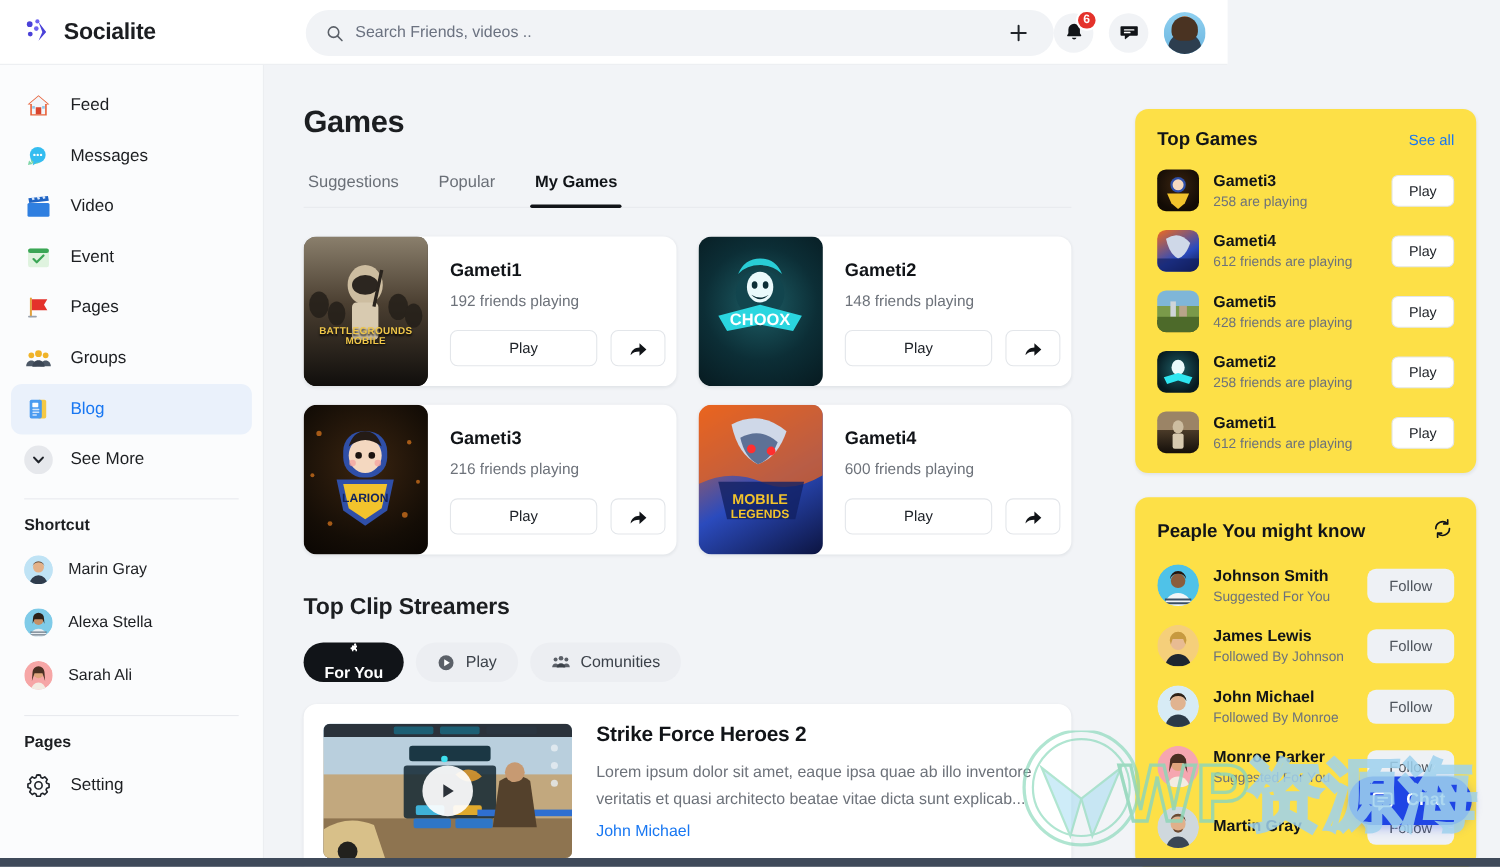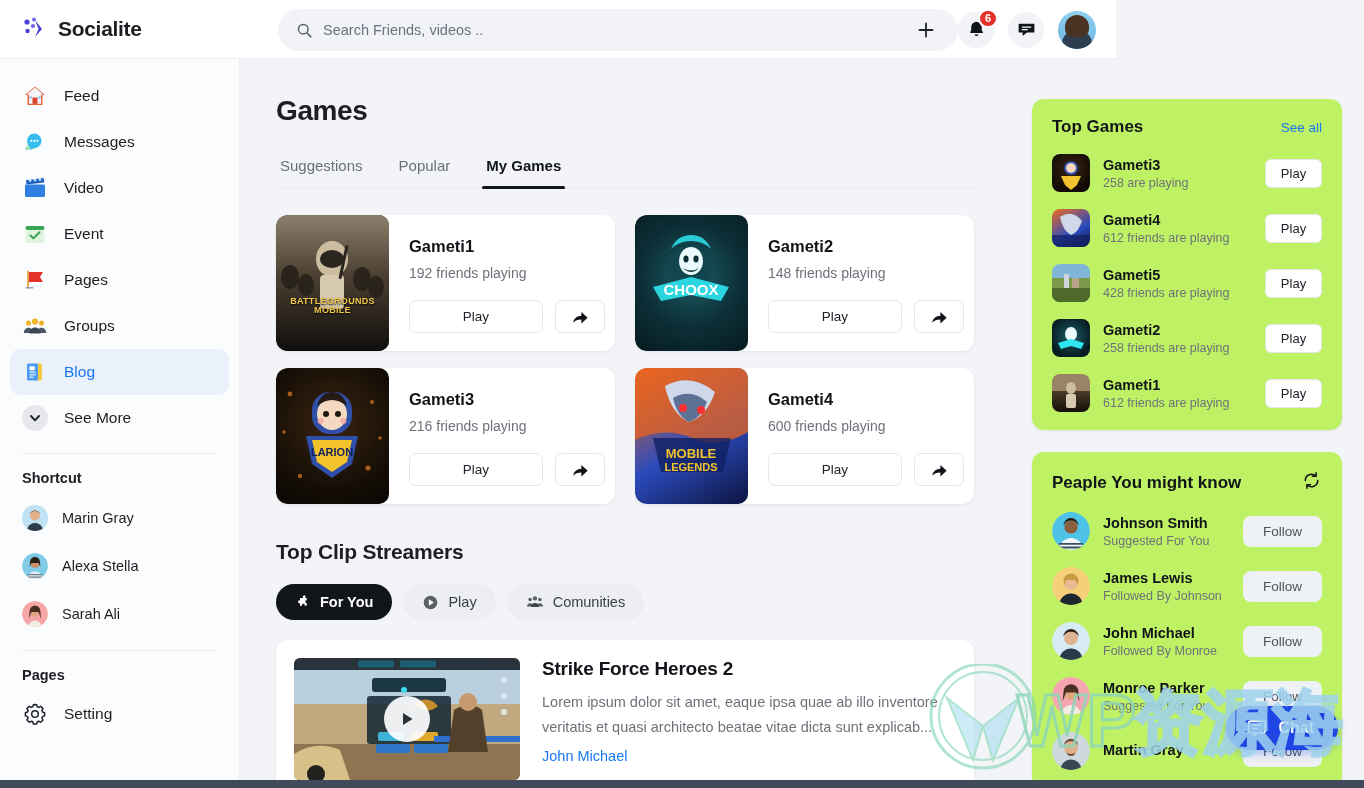--- a/index.html
+++ b/index.html
@@ -161,21 +161,21 @@
 
   .section-title { font-size: 21px; font-weight: 700; margin-top: 36px; letter-spacing: -0.2px; }
 
   .chips { display: flex; gap: 11px; margin-top: 20px; }
   .chip {
     height: 36px; border-radius: 18px; padding: 0 19px;
     display: flex; align-items: center; gap: 9px;
     font-size: 14.5px; color: #3b4149; background: #eceef2; cursor: pointer;
     border: none; font-family: "Liberation Sans", sans-serif;
   }
-  .chip.active { background: #111418; color: #ffffff; font-weight: 700; }
+  .chip.active { background: #111418; color: #ffffff; font-weight: 700; flex-direction: column; }
 
   .clip-card {
     margin-top: 20px; background: #ffffff; border-radius: 12px;
     box-shadow: 0 1px 3px rgba(16,24,40,.07);
     padding: 18px; display: flex; gap: 22px; height: 158px; overflow: hidden;
   }
   .clip-thumb {
     width: 226px; height: 122px; border-radius: 6px; flex: 0 0 auto;
     position: relative; overflow: hidden;
     background: linear-gradient(170deg,#9fc0d8 0%,#cdb594 38%,#a98f6c 60%,#6d5a44 100%);
@@ -191,21 +191,21 @@
     font-size: 14.5px; color: #6d727a; line-height: 1.72; margin-top: 10px;
   }
   .clip-author { font-size: 14.5px; color: #1877f2; margin-top: 8px; }
 
   
   .rail {
     position: absolute; left: 1010px; top: 59px; width: 354px; height: 729px;
     padding: 40px 22px 0 22px; overflow: hidden;
   }
   .panel {
-    background: #bef264; border-radius: 12px; padding: 18px 20px 18px;
+    background: #fde047; border-radius: 12px; padding: 18px 20px 18px;
     box-shadow: 0 1px 3px rgba(16,24,40,.07);
   }
   .panel + .panel { margin-top: 22px; }
   .panel-head { display: flex; align-items: center; justify-content: space-between; }
   .panel-title { font-size: 17px; font-weight: 700; color: #111418; }
   .see-all { font-size: 13.5px; color: #1877f2; cursor: pointer; }
 
   .rail-row { display: flex; align-items: center; gap: 13px; margin-top: 17px; }
   .rail-thumb { width: 38px; height: 38px; border-radius: 8px; flex:0 0 auto; overflow:hidden; position:relative; }
   .rail-info { flex: 1; min-width: 0; }

